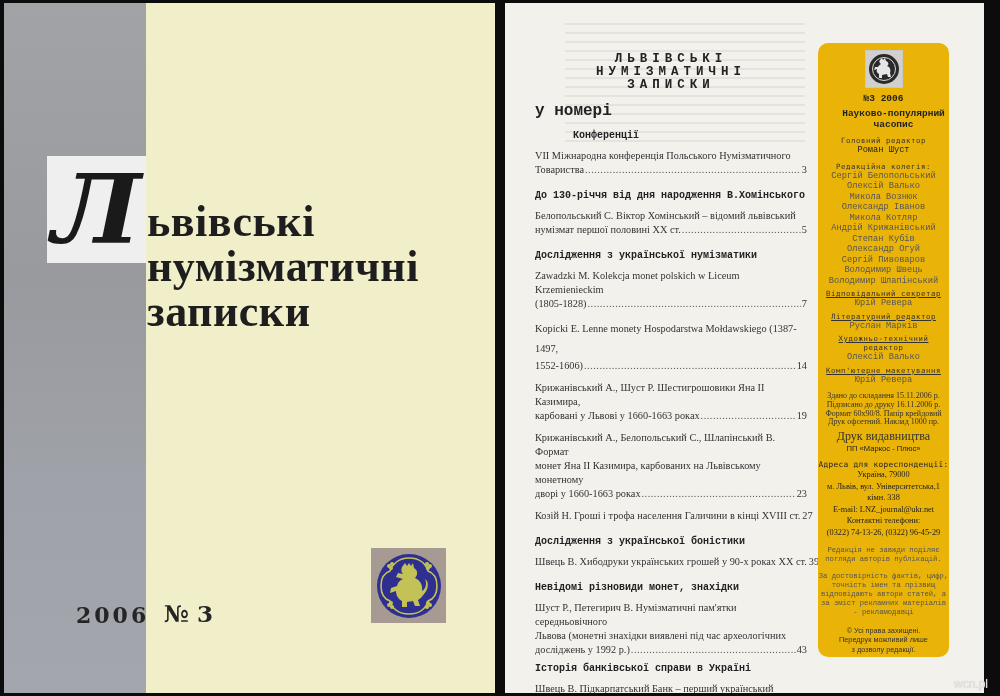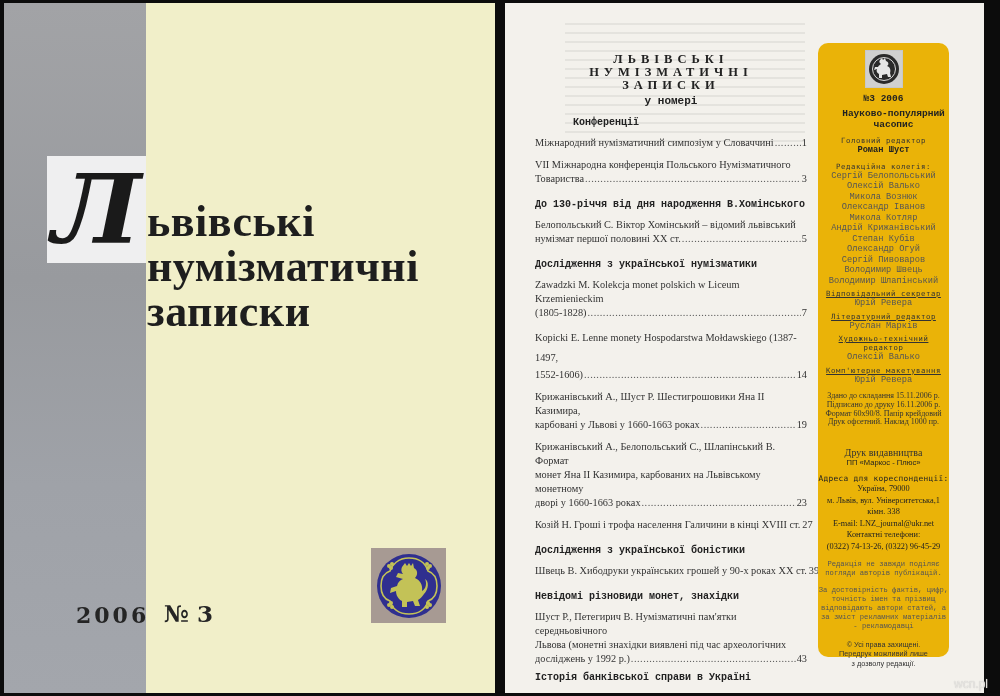--- a/index.html
+++ b/index.html
@@ -19,44 +19,44 @@
   .cover-issue { position: absolute; left: 160px; top: 597px; font-family: "DejaVu Serif", serif; font-weight: bold; font-size: 23px; color: #252525; }
   .cover-emblem { position: absolute; left: 367px; top: 545px; width: 75px; height: 75px; background: #a79a93; display:flex; align-items:center; justify-content:center; }
 
   
   .inner { position: absolute; left: 505px; top: 3px; width: 485px; height: 690px; background: #f3f1ec; overflow: hidden; }
   .inner-edge { position: absolute; right: 0; top: 0; width: 6px; height: 100%; background: #0c0c0c; }
   .ghost { position: absolute; left: 60px; top: 20px; width: 240px; height: 120px; opacity: 0.06;
     background: repeating-linear-gradient(180deg, #000 0 2px, transparent 2px 9px); }
 
   .toc { position: absolute; left: 30px; top: 50px; width: 272px; }
-  .toc-brand { text-align: center; font-family: Liberation Serif, serif; font-weight: bold; font-size: 12.5px; letter-spacing: 5px; color: #222; line-height: 13px; }
-  .toc-in { text-align: center; font-family: "Liberation Mono", monospace; font-weight: bold; font-size: 11px; color: #222; margin-top: 3px; }
+  .toc-brand { text-align: center; font-family: Liberation Mono, monospace; font-weight: bold; font-size: 12.5px; letter-spacing: 5px; color: #222; line-height: 13px; }
+  .toc-in { font-family: "Liberation Mono", monospace; font-weight: bold; font-size: 16px; color: #222; margin-top: 10px; }
   .sec-head { font-family: "Liberation Mono", monospace; font-weight: bold; font-size: 10px; color: #222; margin-top: 13px; white-space: nowrap; }
   .sec-head.first { margin-top: 10px; padding-left: 38px; }
   .entry { margin-top: 8px; font-size: 10.3px; line-height: 14px; color: #333; position: relative; }
   .entry .txt { display: block; }
   .entry .last { display: flex; align-items: baseline; }
   .entry .last .lt { white-space: nowrap; }
   .entry .dots { flex: 1; overflow: hidden; white-space: nowrap; margin: 0 1px; color: #555; }
   .entry .dots::after { content: "........................................................................................................................................................"; letter-spacing: 0.5px; }
   .entry .pg { white-space: nowrap; }
   .entry.spaced .txt { line-height: 20px; }
 
   
   .card { position: absolute; left: 313px; top: 40px; width: 131px; height: 614px; background: #eab308; border-radius: 10px; text-align: center; color: #444; }
   .card-logo { margin: 7px auto 0; width: 38px; height: 38px; background: #d0d0cf; border: 1px solid #c8c8c8; display:flex; align-items:center; justify-content:center; }
   .c-issue { font-family: "Liberation Mono", monospace; font-weight: bold; font-size: 9.5px; color: #222; margin-top: 5px; }
   .c-type { font-family: "Liberation Mono", monospace; font-weight: bold; font-size: 9.5px; color: #222; line-height: 11px; margin-top: 4px; padding-left: 20px; }
   .c-role { font-family: "DejaVu Sans Mono", monospace; font-size: 7.3px; letter-spacing: 0.6px; color: #333; margin-top: 6px; }
   .c-role.tight { margin-top: 3px; text-decoration: underline; }
   .c-name { font-family: "Liberation Mono", monospace; font-size: 8.7px; color: #555; line-height: 10.5px; }
-  .c-name.bold { font-weight: bold; color: #222; }
+  .c-name.bold { font-weight: normal; color: #222; }
   .c-print { font-family: "Liberation Serif", serif; font-size: 8px; color: #333; line-height: 8.8px; margin-top: 7px; }
-  .c-press1 { font-family: "Liberation Serif", serif; font-size: 10px; color: #333; margin-top: 20px; }
+  .c-press1 { font-family: "Liberation Serif", serif; font-size: 12px; color: #333; margin-top: 2px; }
   .c-press2 { font-family: "Liberation Sans", sans-serif; font-size: 7.6px; color: #222; }
   .c-addr-h { font-family: "DejaVu Sans Mono", monospace; font-size: 7.8px; color: #222; margin-top: 7px; letter-spacing: 0.3px; }
   .c-addr { font-family: "Liberation Serif", serif; font-size: 8.3px; color: #222; line-height: 11.5px; }
   .c-note { font-family: "Liberation Mono", monospace; font-size: 7.2px; color: #555; line-height: 9px; margin-top: 8px; }
   .c-rights { font-family: "Liberation Sans", sans-serif; font-size: 7.3px; color: #333; line-height: 9.3px; margin-top: 9px; }
 
   .watermark { position: absolute; right: 12px; bottom: 5px; font-family: "Liberation Sans", sans-serif; font-size: 12px; color: #e8e6e2; text-shadow: 0 0 1px #bbb; }
 </style>
 </head>
 <body>
@@ -98,27 +98,20 @@
   <div class="ghost"></div>
 
   <div class="toc">
     <div class="toc-brand">ЛЬВІВСЬКІ</div>
     <div class="toc-brand">НУМІЗМАТИЧНІ</div>
     <div class="toc-brand">ЗАПИСКИ</div>
     <div class="toc-in">у номері</div>
 
     <div class="sec-head first">Конференції</div>
     <div class="entry">
-      <div class="last">
-          <span class="lt">Міжнародний нумізматичний симпозіум у Словаччині</span>
-          <span class="dots"></span>
-          <span class="pg">1</span>
-        </div>
-    </div>
-    <div class="entry">
       <span class="txt">VII Міжнародна конференція Польського Нумізматичного</span>
       <div class="last">
           <span class="lt">Товариства</span>
           <span class="dots"></span>
           <span class="pg">3</span>
         </div>
     </div>
 
     <div class="sec-head">До 130-річчя від дня народження В.Хомінського</div>
     <div class="entry">

